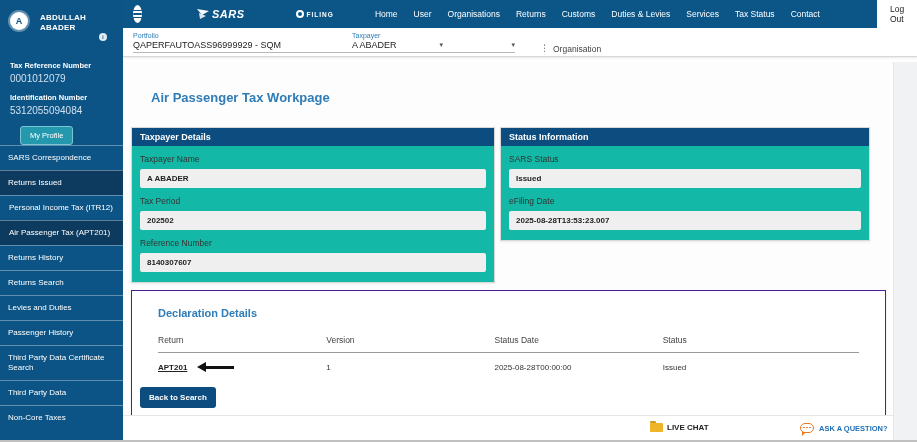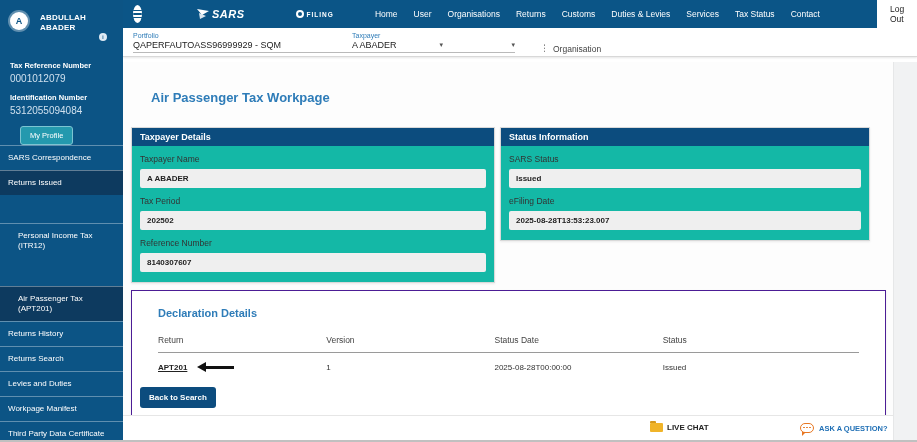--- a/index.html
+++ b/index.html
@@ -21,21 +21,21 @@
               background:#dfeaf4; color:#0C5485; font-size:5px; font-weight:700;
               display:flex; align-items:center; justify-content:center; }
   .meta { padding:0 10px; }
   .meta-label { font-size:7.5px; font-weight:700; margin-top:9px; }
   .meta-value { font-size:10px; color:#cfe0ee; margin-top:3px; }
   .profile-btn { margin:10px 0 0 10px; background:#2499AE; border:1px solid #7cc4d2; color:#fff;
                  font-size:7.5px; padding:4px 9px; border-radius:3px; font-family:inherit; cursor:pointer; }
   .menu { position:absolute; top:145px; left:0; right:0; bottom:0; display:flex; flex-direction:column; overflow:hidden; }
   .menu-item { border-top:1px solid rgba(255,255,255,.35); padding:7px 8px; font-size:8px; line-height:1.25; cursor:pointer; }
   .menu-item.selected { background:#0D3A5F; }
-  .menu-item.indent { padding-left:18px;margin-top:28px; }
+  .menu-item.indent { padding-left:9px; }
 
   
   .topnav { position:absolute; left:123px; top:0; right:0; height:28px; background:#0B5587;
             display:flex; align-items:center; z-index:2;gap:41px; }
   .hamburger { width:18px; height:18px; border-radius:50%; background:#fff; margin-left:10px;
                display:flex; flex-direction:column; justify-content:center; align-items:center; gap:2px; cursor:pointer; }
   .hamburger i { display:block; width:9px; height:1.5px; background:#0B5587; border-radius:1px; }
   .sars-logo { margin-left:14px; display:flex; align-items:center; gap:3px; color:#fff;
                font-style:italic; font-weight:700; font-size:11px; letter-spacing:.5px; }
   .efiling { margin-left:10px; display:flex; align-items:center; gap:3px; color:#fff;
@@ -125,21 +125,21 @@
     <button class="profile-btn">My Profile</button>
   </div>
   <nav class="menu">
       <div class="menu-item">SARS Correspondence</div>
       <div class="menu-item selected">Returns Issued</div>
       <div class="menu-item indent">Personal Income Tax (ITR12)</div>
       <div class="menu-item selected indent">Air Passenger Tax (APT201)</div>
       <div class="menu-item">Returns History</div>
       <div class="menu-item">Returns Search</div>
       <div class="menu-item">Levies and Duties</div>
-      <div class="menu-item">Workpage Manifest</div>
+      <div class="menu-item">Passenger History</div>
       <div class="menu-item">Third Party Data Certificate Search</div>
       <div class="menu-item">Third Party Data</div>
       <div class="menu-item">Non-Core Taxes</div>
     </nav>
 </aside>
 
 <header class="topnav">
   <div class="hamburger">
       <i></i>
       <i></i>

